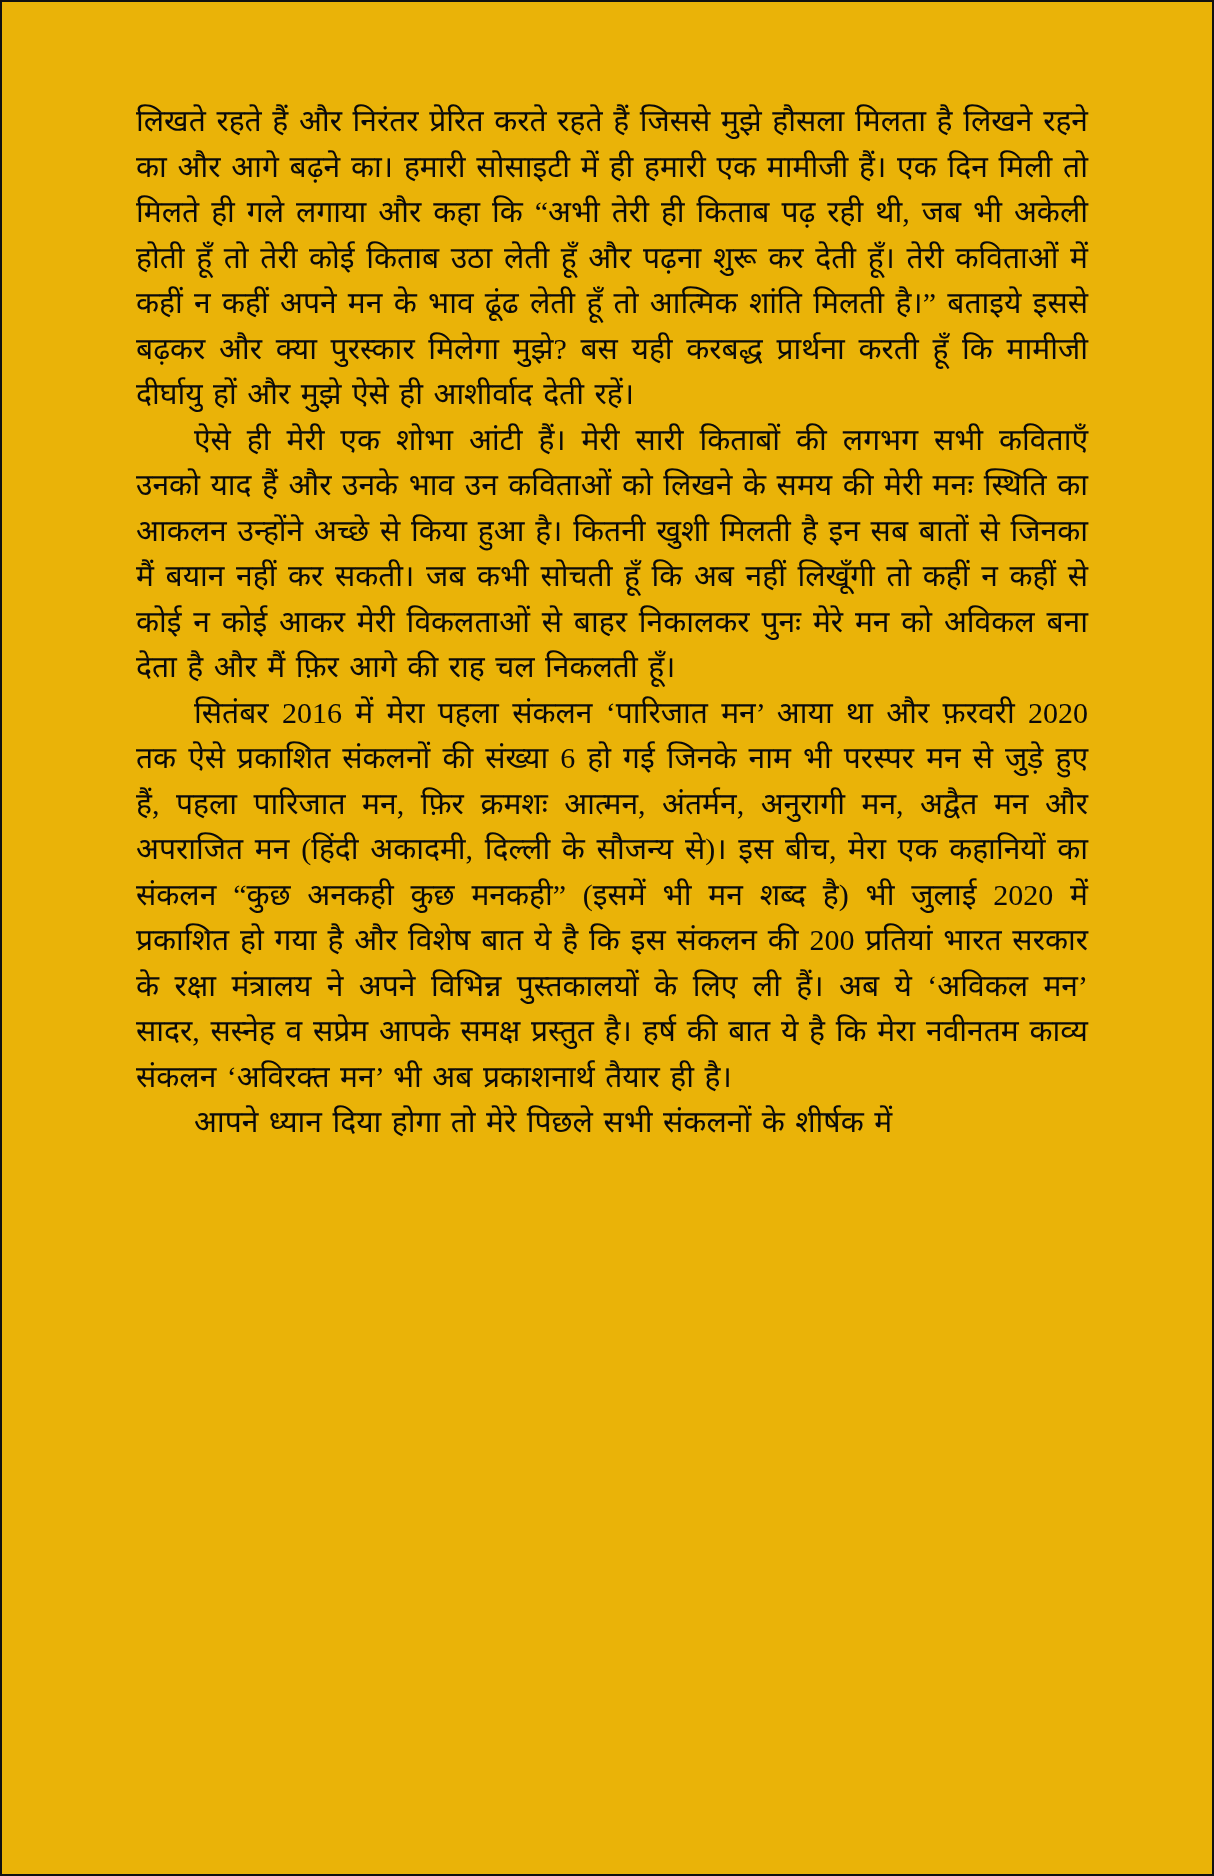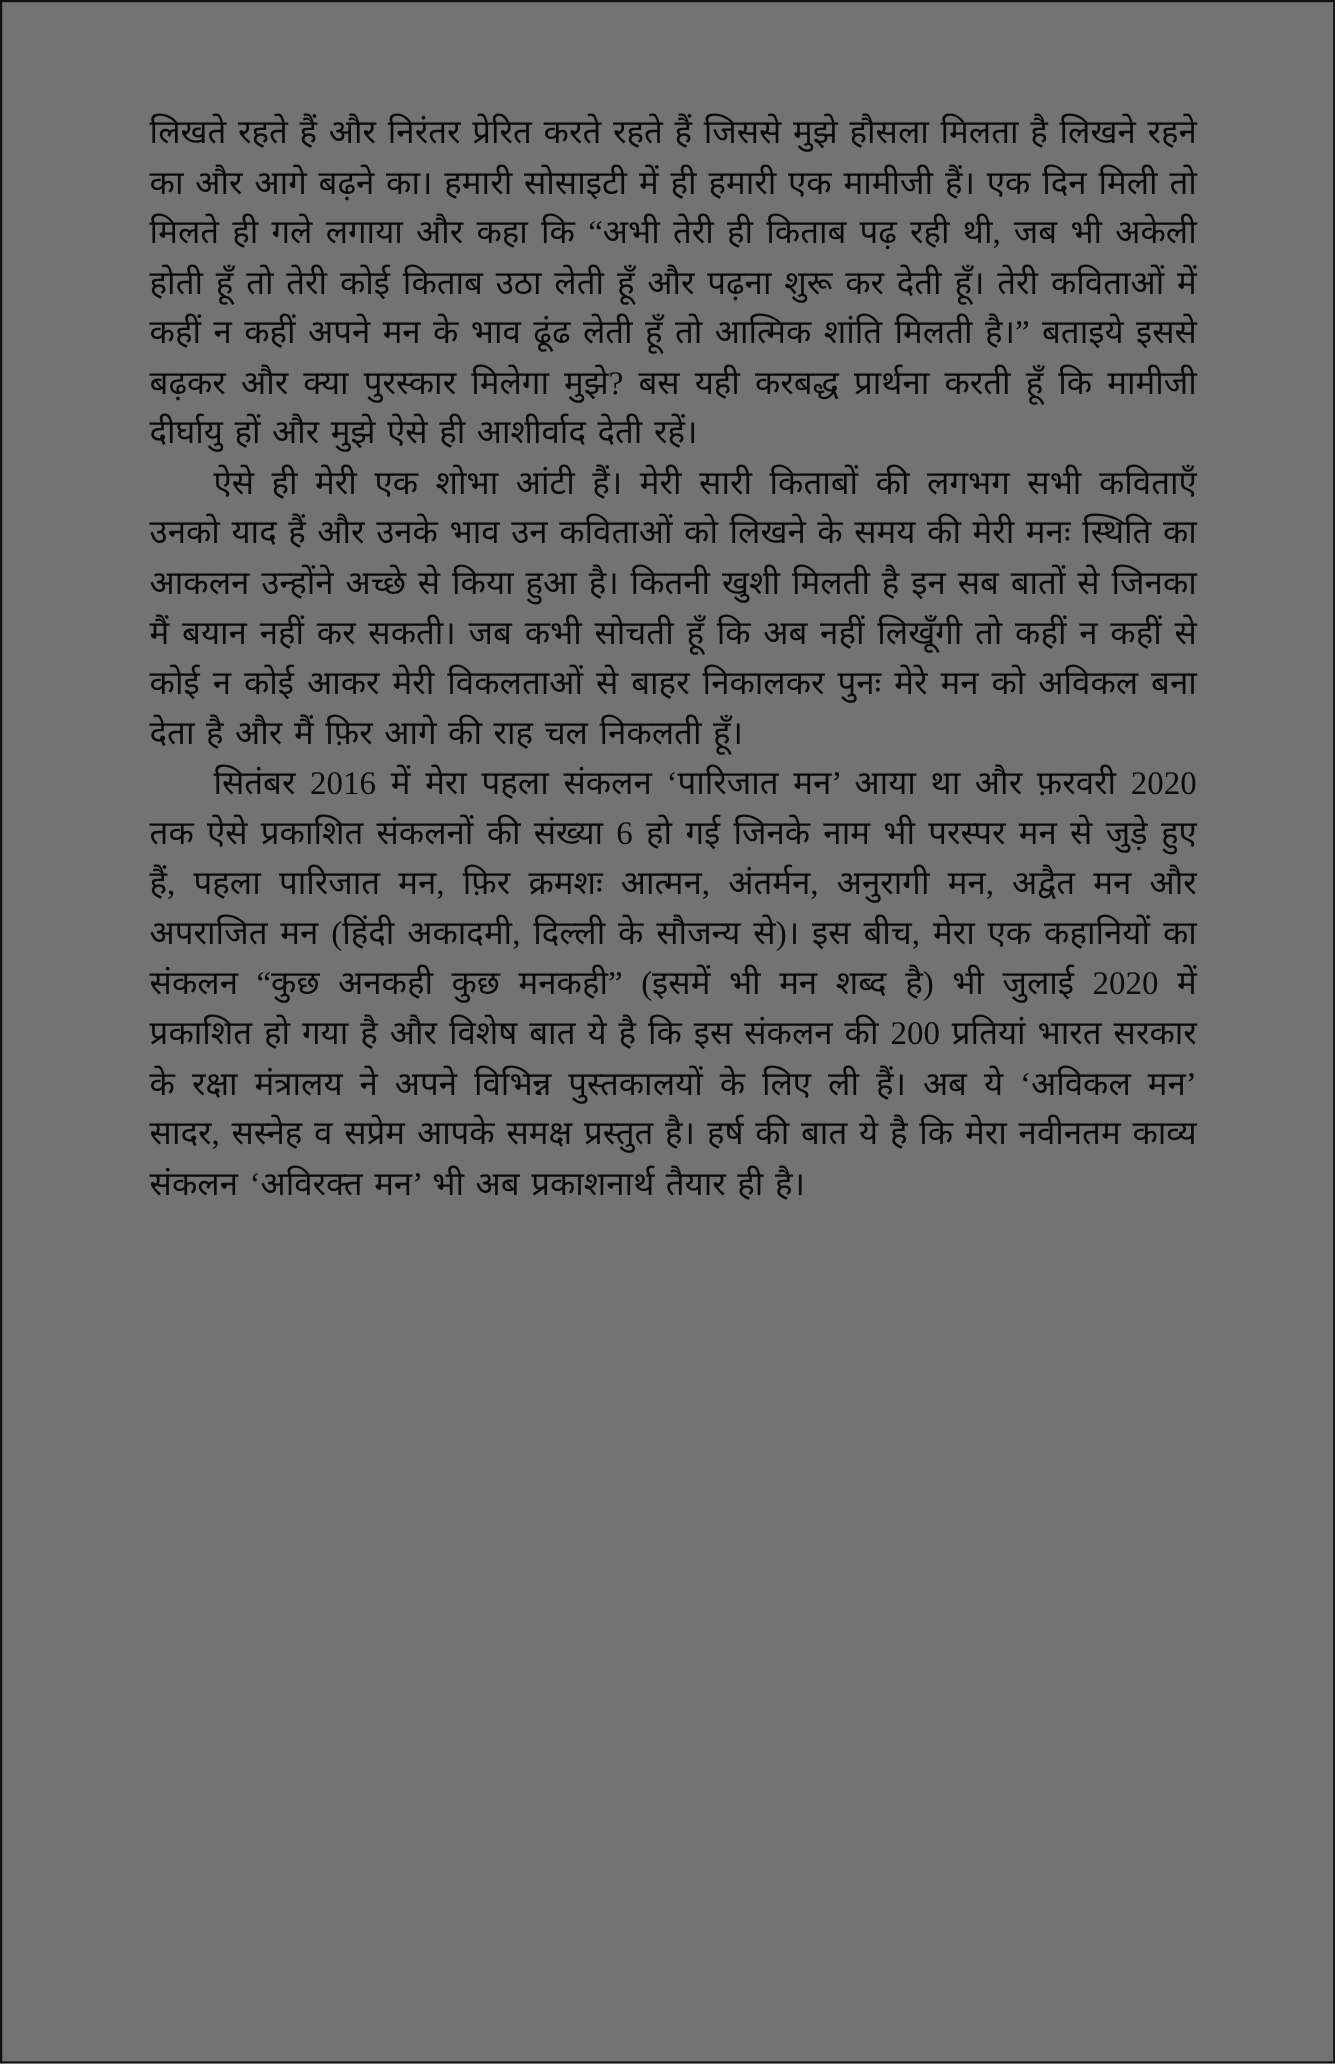--- a/index.html
+++ b/index.html
@@ -10,21 +10,21 @@
       width: 1214px;
       height: 1876px;
       background: #e8e8e8;
       font-family: "Liberation Serif", "DejaVu Serif", serif;
       color: #000000;
     }
     .scan-page {
       box-sizing: border-box;
       width: 1214px;
       height: 1876px;
-      background: #737373;
+      background: #eab308;
       border: 2px solid #111111;
       overflow: hidden;
       position: relative;
     }
     .text-block {
       position: absolute;
       top: 96px;
       left: 134px;
       width: 952px;
     }
@@ -44,14 +44,15 @@
     }
   </style>
 </head>
 <body>
 
 <div class="scan-page">
   <div class="text-block">
     <p class="para no-indent">लिखते रहते हैं और निरंतर प्रेरित करते रहते हैं जिससे मुझे हौसला मिलता है लिखने रहने का और आगे बढ़ने का। हमारी सोसाइटी में ही हमारी एक मामीजी हैं। एक दिन मिली तो मिलते ही गले लगाया और कहा कि “अभी तेरी ही किताब पढ़ रही थी, जब भी अकेली होती हूँ तो तेरी कोई किताब उठा लेती हूँ और पढ़ना शुरू कर देती हूँ। तेरी कविताओं में कहीं न कहीं अपने मन के भाव ढूंढ लेती हूँ तो आत्मिक शांति मिलती है।” बताइये इससे बढ़कर और क्या पुरस्कार मिलेगा मुझे? बस यही करबद्ध प्रार्थना करती हूँ कि मामीजी दीर्घायु हों और मुझे ऐसे ही आशीर्वाद देती रहें।</p>
     <p class="para">ऐसे ही मेरी एक शोभा आंटी हैं। मेरी सारी किताबों की लगभग सभी कविताएँ उनको याद हैं और उनके भाव उन कविताओं को लिखने के समय की मेरी मनः स्थिति का आकलन उन्होंने अच्छे से किया हुआ है। कितनी खुशी मिलती है इन सब बातों से जिनका मैं बयान नहीं कर सकती। जब कभी सोचती हूँ कि अब नहीं लिखूँगी तो कहीं न कहीं से कोई न कोई आकर मेरी विकलताओं से बाहर निकालकर पुनः मेरे मन को अविकल बना देता है और मैं फ़िर आगे की राह चल निकलती हूँ।</p>
     <p class="para">सितंबर 2016 में मेरा पहला संकलन ‘पारिजात मन’ आया था और फ़रवरी 2020 तक ऐसे प्रकाशित संकलनों की संख्या 6 हो गई जिनके नाम भी परस्पर मन से जुड़े हुए हैं, पहला पारिजात मन, फ़िर क्रमशः आत्मन, अंतर्मन, अनुरागी मन, अद्वैत मन और अपराजित मन (हिंदी अकादमी, दिल्ली के सौजन्य से)। इस बीच, मेरा एक कहानियों का संकलन “कुछ अनकही कुछ मनकही” (इसमें भी मन शब्द है) भी जुलाई 2020 में प्रकाशित हो गया है और विशेष बात ये है कि इस संकलन की 200 प्रतियां भारत सरकार के रक्षा मंत्रालय ने अपने विभिन्न पुस्तकालयों के लिए ली हैं। अब ये ‘अविकल मन’ सादर, सस्नेह व सप्रेम आपके समक्ष प्रस्तुत है। हर्ष की बात ये है कि मेरा नवीनतम काव्य संकलन ‘अविरक्त मन’ भी अब प्रकाशनार्थ तैयार ही है।</p>
+    <p class="para">आपने ध्यान दिया होगा तो मेरे पिछले सभी संकलनों के शीर्षक में</p>
   </div>
 </div>
 
 </body></html>

